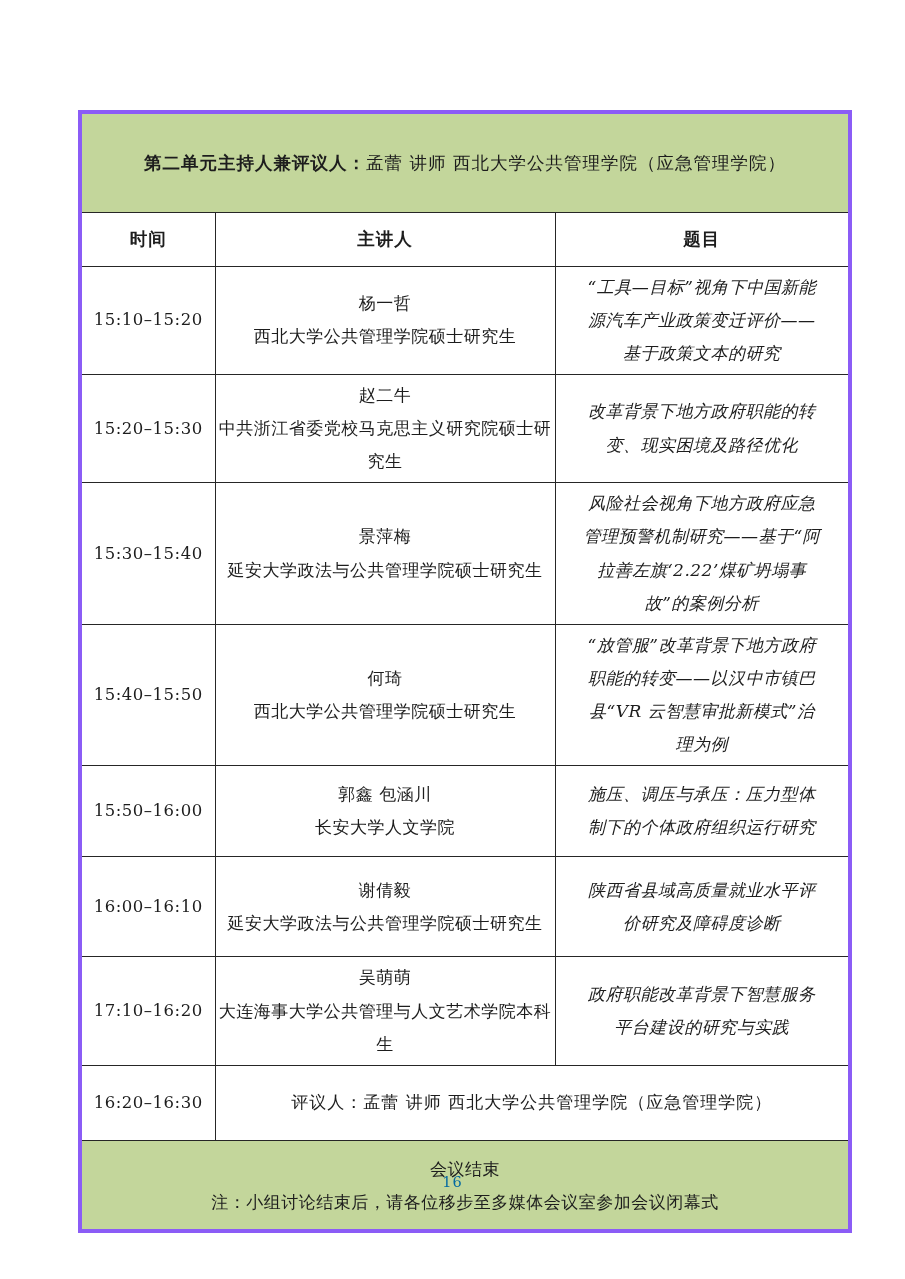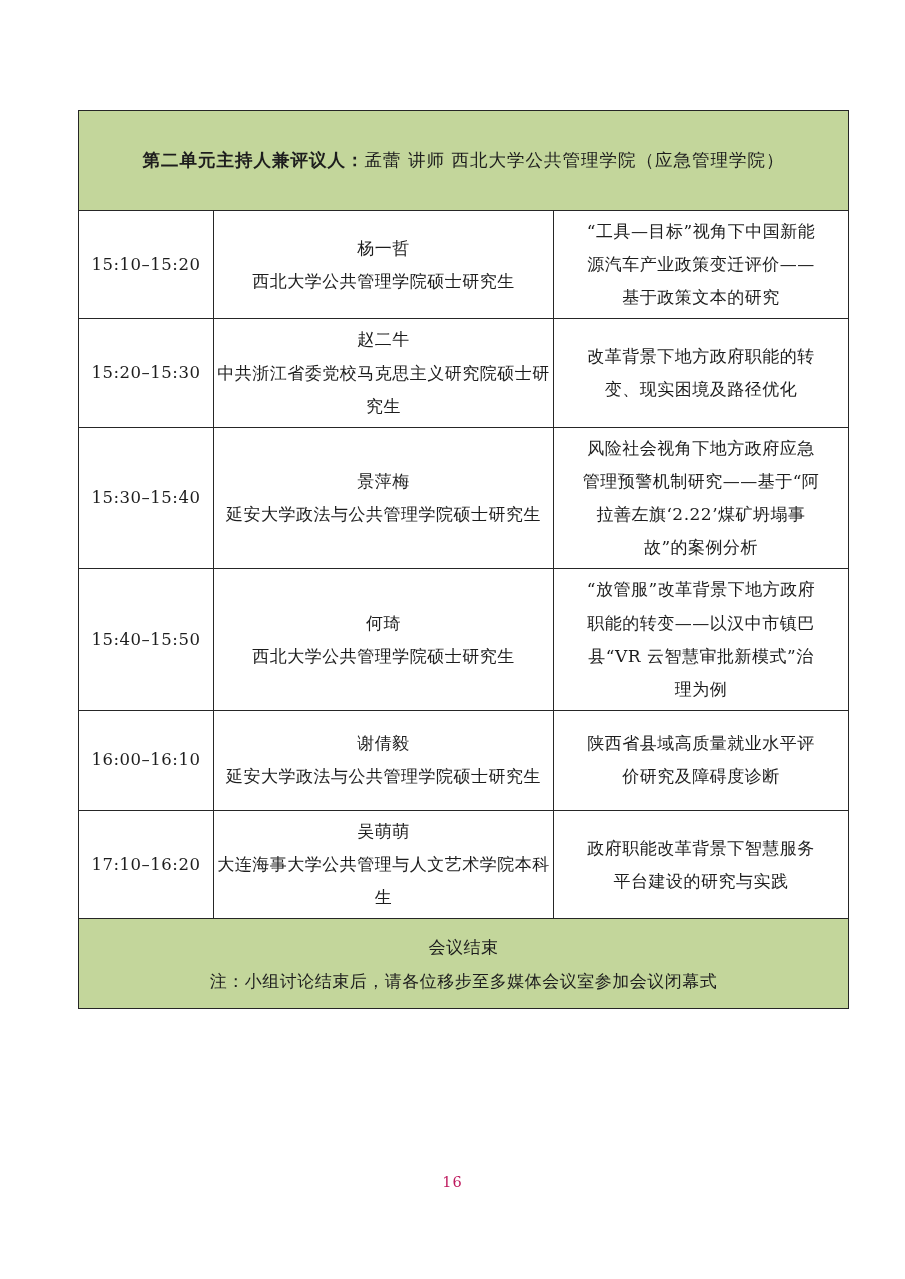--- a/index.html
+++ b/index.html
@@ -6,72 +6,77 @@
   body{
     width:905px;height:1279px;position:relative;
     font-family:"DejaVu Serif","Liberation Serif",serif;
     color:#1d1d1d;
   }
   .page{position:relative;width:905px;height:1279px;background:#fff;overflow:hidden;}
 
   table.schedule{
     position:absolute;left:78px;top:110px;width:770px;
     border-collapse:collapse;table-layout:fixed;
-    border:1px solid #8b5cf6;
+    border:4px solid #8b5cf6;
   }
   col.c1{width:135px;} col.c2{width:340px;} col.c3{width:295px;}
 
   td,th{
     border:1.5px solid #262626;
     text-align:center;vertical-align:middle;
     font-size:17px;line-height:1.95;letter-spacing:0.5px;
     padding:4px 10px;box-sizing:border-box;
     word-break:break-all;
   }
   .band{background:#c3d69b;}
   .unit-band{height:100px;font-size:17.5px;letter-spacing:1px;}
   .unit-band .b{font-weight:bold;}
   tr.head th{height:54px;font-size:17.5px;font-weight:bold;letter-spacing:1px;}
 
   td.c-time{font-size:16.5px;letter-spacing:0.5px;padding:4px 2px;word-break:keep-all;margin-top:40px;}
-  td.c-title{padding:4px 26px;}
+  td.c-title{padding:4px 26px;font-style:italic;}
   td.c-speaker{padding:4px 2px;}
 
   tr.r0 td{height:100px;} tr.r1 td{height:90px;}  tr.r2 td{height:130px;}
   tr.r3 td{height:124px;} tr.r4 td{height:91px;}  tr.r5 td{height:100px;}
   tr.r6 td{height:102px;} tr.r7 td{height:75px;}
 
   td.merged-note{font-size:17px;letter-spacing:1px;}
 
   .footer-band{height:80px;padding:10px 10px;}
   .footer-band .fline1{margin-top:2px;}
   .footer-band .fline2{}
 
   .pageno{
     position:absolute;left:0;right:0;top:1174px;
-    text-align:center;color:#be185d;font-size:14.5px;letter-spacing:1px;
+    text-align:center;color:#0369a1;font-size:14.5px;letter-spacing:1px;
   }
 </style>
 </head>
 <body>
 
 <div class="page">
 
   <table class="schedule">
     <colgroup>
         <col class="c1">
         <col class="c2">
         <col class="c3">
       </colgroup>
 
     <tbody>
         <tr>
       <td colspan="3" class="band unit-band"><span class="b">第二单元主持人兼评议人：</span><span>孟蕾 讲师 西北大学公共管理学院（应急管理学院）</span></td>
     </tr>
 
+    <tr class="head">
+      <th>时间</th>
+      <th>主讲人</th>
+      <th>题目</th>
+    </tr>
 
     <tr class="r0">
       <td class="c-time">15:10–15:20</td>
       <td class="c-speaker">
         <div>杨一哲</div>
         <div>西北大学公共管理学院硕士研究生</div>
       </td>
       <td class="c-title">“工具—目标”视角下中国新能源汽车产业政策变迁评价——基于政策文本的研究</td>
     </tr>
 
@@ -95,39 +100,51 @@
 
     <tr class="r3">
       <td class="c-time">15:40–15:50</td>
       <td class="c-speaker">
         <div>何琦</div>
         <div>西北大学公共管理学院硕士研究生</div>
       </td>
       <td class="c-title">“放管服”改革背景下地方政府职能的转变——以汉中市镇巴县“VR 云智慧审批新模式”治理为例</td>
     </tr>
 
+    <tr class="r4">
+      <td class="c-time">15:50–16:00</td>
+      <td class="c-speaker">
+        <div>郭鑫 包涵川</div>
+        <div>长安大学人文学院</div>
+      </td>
+      <td class="c-title">施压、调压与承压：压力型体制下的个体政府组织运行研究</td>
+    </tr>
 
     <tr class="r5">
       <td class="c-time">16:00–16:10</td>
       <td class="c-speaker">
         <div>谢倩毅</div>
         <div>延安大学政法与公共管理学院硕士研究生</div>
       </td>
       <td class="c-title">陕西省县域高质量就业水平评价研究及障碍度诊断</td>
     </tr>
 
     <tr class="r6">
       <td class="c-time">17:10–16:20</td>
       <td class="c-speaker">
         <div>吴萌萌</div>
         <div>大连海事大学公共管理与人文艺术学院本科生</div>
       </td>
       <td class="c-title">政府职能改革背景下智慧服务平台建设的研究与实践</td>
     </tr>
 
+    <tr class="r7">
+      <td class="c-time">16:20–16:30</td>
+      <td colspan="2" class="merged-note">评议人：孟蕾 讲师 西北大学公共管理学院（应急管理学院）</td>
+    </tr>
 
     <tr>
       <td colspan="3" class="band footer-band">
         <div class="fline1">会议结束</div>
         <div class="fline2">注：小组讨论结束后，请各位移步至多媒体会议室参加会议闭幕式</div>
       </td>
     </tr>
   </tbody>
     </table>
 

